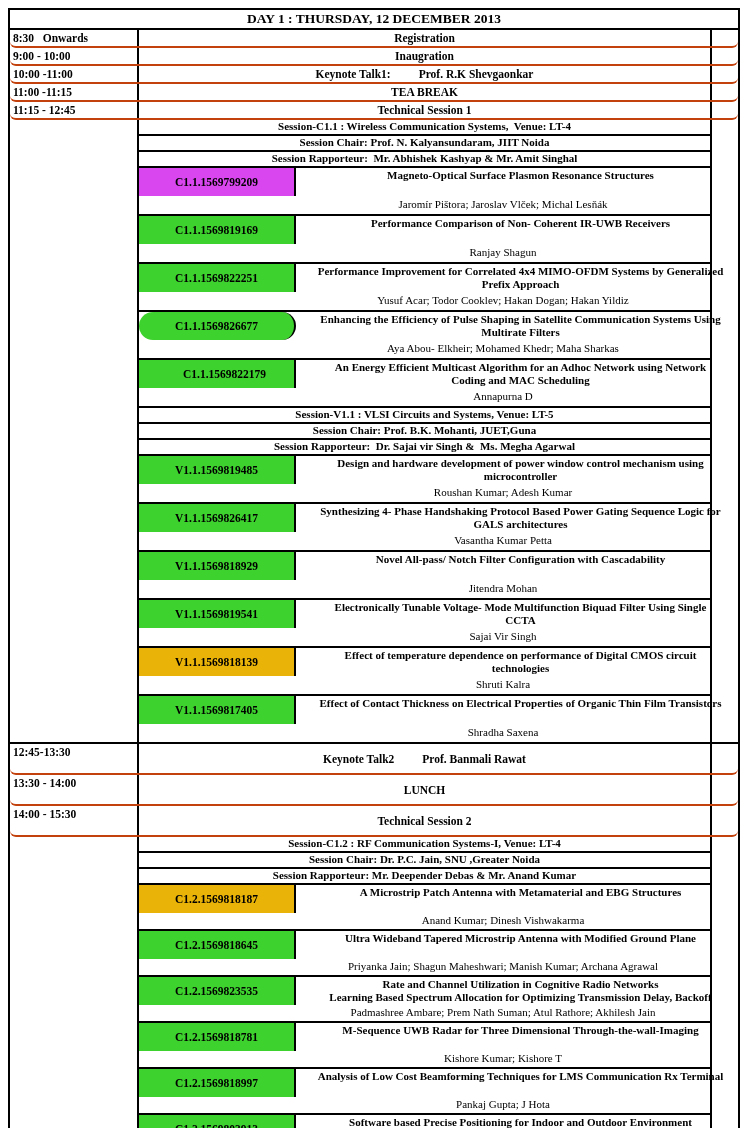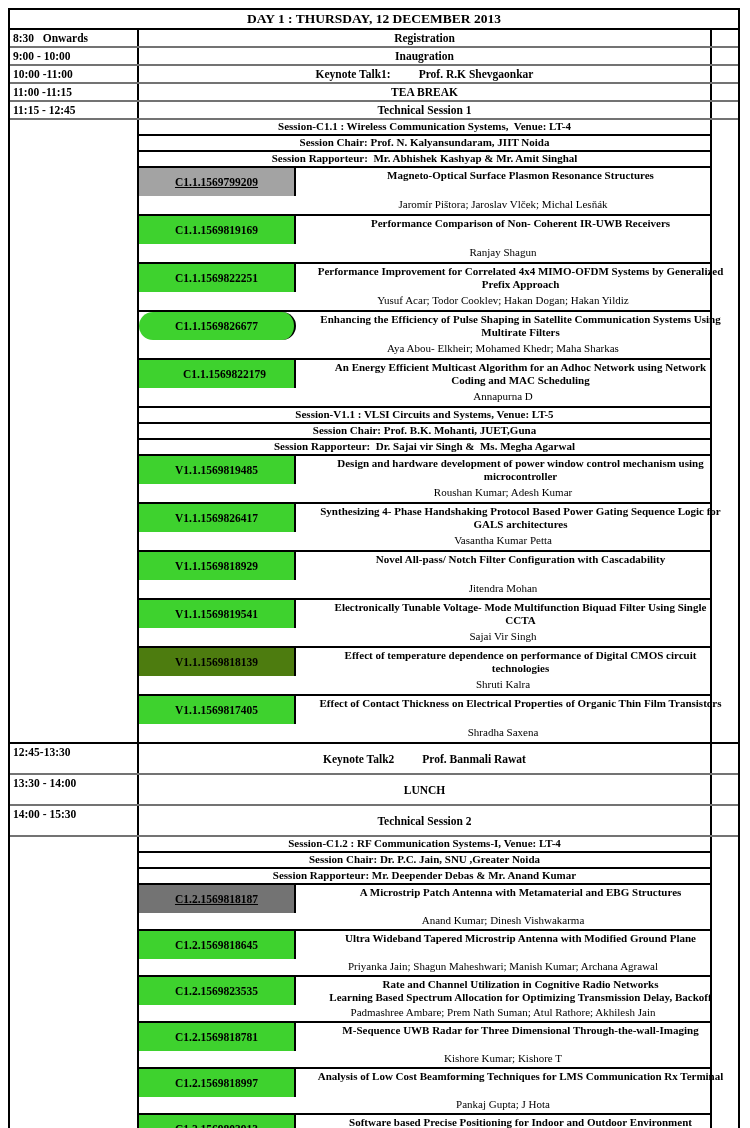--- a/index.html
+++ b/index.html
@@ -3,21 +3,21 @@
 <meta charset="utf-8">
 <style>
   * { margin:0; padding:0; box-sizing:border-box; font-family:"Liberation Serif", serif; }
   html,body { background:#fff; }
   body { width:750px; height:1128px; position:relative; overflow:hidden; color:#000; }
   .table { position:absolute; left:8px; top:8px; width:732px; border:2px solid #000; background:#fff; }
 
   .hrow { height:20px; border-bottom:2px solid #000; display:flex; align-items:center; justify-content:center;
           font-weight:bold; font-size:13.5px; white-space:pre; }
 
-  .trow { display:flex; height:18px; border-bottom:2px solid #737373; }
+  .trow { display:flex; height:18px; border-bottom:2px solid #c2410c;border-radius:6px; }
   #mid-rows .trow { height:31px; }
   .tcell { width:129px; border-right:2px solid #000; font-weight:bold; font-size:11.5px;
            line-height:15px; padding:1px 0 0 3px; white-space:pre; }
   .ecell { width:573px; border-right:2px solid #000; display:flex; align-items:center; justify-content:center;
            gap:28px; font-weight:bold; font-size:11.5px; white-space:pre; }
   .ncell { flex:1; }
 
   .sarea { display:flex; border-bottom:2px solid #000; }
   .sarea:last-child { border-bottom:none; }
   .mid { width:573px; border-right:2px solid #000; display:flex; flex-direction:column; }
@@ -71,21 +71,21 @@
       </div>
     </div>
   <div class="sarea s1" id="session-area-1">
       <div class="tcell"></div>
       <div class="mid">
         <div class="shead">Session-C1.1 : Wireless Communication Systems,  Venue: LT-4</div>
         <div class="shead">Session Chair: Prof. N. Kalyansundaram, JIIT Noida</div>
         <div class="shead">Session Rapporteur:  Mr. Abhishek Kashyap &amp; Mr. Amit Singhal</div>
         <div class="paper">
           <div class="ptop">
-            <div class="pid" style="background: #a3a3a3; text-decoration: underline;">C1.1.1569799209</div>
+            <div class="pid" style="background: #d946ef;">C1.1.1569799209</div>
             <div class="ptitle">
               <div class="tline">Magneto-Optical Surface Plasmon Resonance Structures</div>
             </div>
           </div>
           <div class="pauthors">Jaromír Pištora; Jaroslav Vlček; Michal Lesňák</div>
         </div>
         <div class="paper">
           <div class="ptop">
             <div class="pid" style="background: rgb(62, 210, 46);">C1.1.1569819169</div>
             <div class="ptitle">
@@ -161,21 +161,21 @@
             <div class="pid" style="background: rgb(62, 210, 46);">V1.1.1569819541</div>
             <div class="ptitle">
               <div class="tline">Electronically Tunable Voltage- Mode Multifunction Biquad Filter Using Single</div>
               <div class="tline">CCTA</div>
             </div>
           </div>
           <div class="pauthors">Sajai Vir Singh</div>
         </div>
         <div class="paper">
           <div class="ptop">
-            <div class="pid" style="background: #4d7c0f;">V1.1.1569818139</div>
+            <div class="pid" style="background: #eab308;">V1.1.1569818139</div>
             <div class="ptitle">
               <div class="tline">Effect of temperature dependence on performance of Digital CMOS circuit</div>
               <div class="tline">technologies</div>
             </div>
           </div>
           <div class="pauthors">Shruti Kalra</div>
         </div>
         <div class="paper">
           <div class="ptop">
             <div class="pid" style="background: rgb(62, 210, 46);">V1.1.1569817405</div>
@@ -206,21 +206,21 @@
       </div>
     </div>
   <div class="sarea s2" id="session-area-2">
       <div class="tcell"></div>
       <div class="mid">
         <div class="shead">Session-C1.2 : RF Communication Systems-I, Venue: LT-4</div>
         <div class="shead">Session Chair: Dr. P.C. Jain, SNU ,Greater Noida</div>
         <div class="shead">Session Rapporteur: Mr. Deepender Debas &amp; Mr. Anand Kumar</div>
         <div class="paper">
           <div class="ptop">
-            <div class="pid" style="background: #737373; text-decoration: underline;">C1.2.1569818187</div>
+            <div class="pid" style="background: #eab308;">C1.2.1569818187</div>
             <div class="ptitle">
               <div class="tline">A Microstrip Patch Antenna with Metamaterial and EBG Structures</div>
             </div>
           </div>
           <div class="pauthors">Anand Kumar; Dinesh Vishwakarma</div>
         </div>
         <div class="paper">
           <div class="ptop">
             <div class="pid" style="background: rgb(62, 210, 46);">C1.2.1569818645</div>
             <div class="ptitle">

